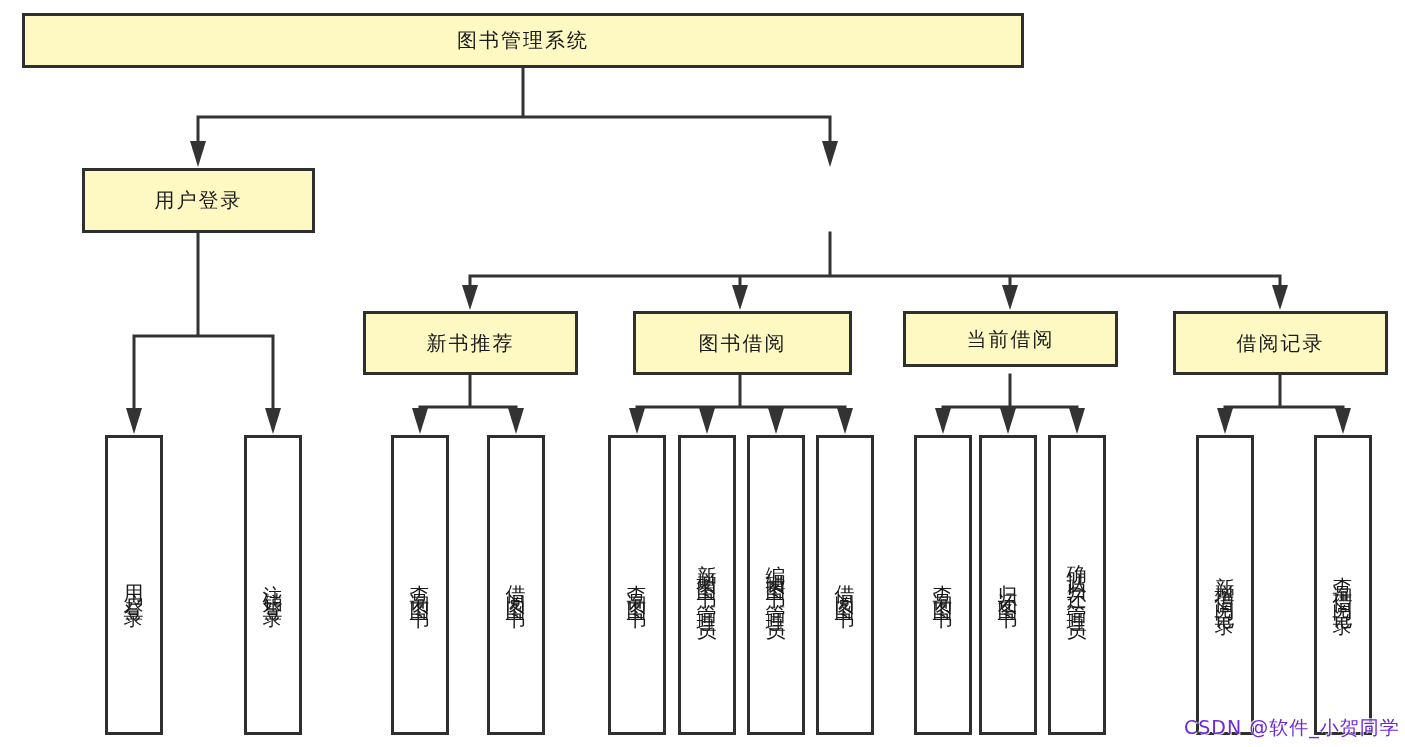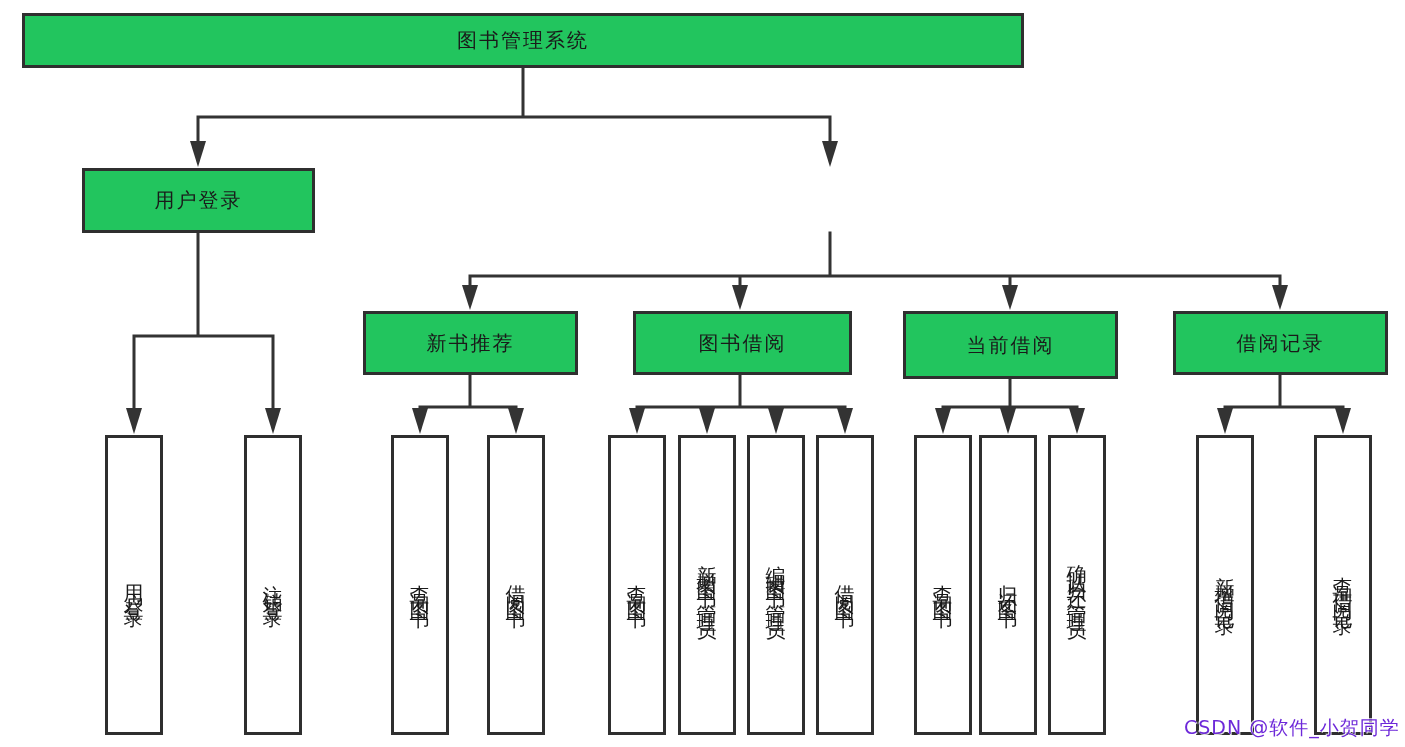--- a/index.html
+++ b/index.html
@@ -17,21 +17,21 @@
   #connector-layer {
     position: absolute;
     left: 0; top: 0;
     width: 1405px;
     height: 747px;
   }
   .node {
     position: absolute;
     box-sizing: border-box;
     border: 3px solid #2f2f2f;
-    background: #22c55e;
+    background: #fef9c3;
     display: flex;
     align-items: center;
     justify-content: center;
     font-size: 20px;
     letter-spacing: 2px;
     color: #1a1a1a;
     z-index: 2;
   }
   .leaf {
     position: absolute;
@@ -129,21 +129,21 @@
   <div class="node" style="left:82px; top:168px; width:233px; height:65px;">
     <span>用户登录</span>
   </div>
 
   <div class="node" style="left:363px; top:311px; width:215px; height:64px;">
     <span>新书推荐</span>
   </div>
   <div class="node" style="left:633px; top:311px; width:219px; height:64px;font-family:Liberation Mono, monospace;">
     <span>图书借阅</span>
   </div>
-  <div class="node" style="left:903px; top:311px; width:215px; height:68px;">
+  <div class="node" style="left:903px; top:311px; width:215px; height:56px;">
     <span>当前借阅</span>
   </div>
   <div class="node" style="left:1173px; top:311px; width:215px; height:64px;">
     <span>借阅记录</span>
   </div>
 
   <div class="leaf" style="left:105px;">
     <span>用户登录</span>
   </div>
   <div class="leaf" style="left:244px;">

